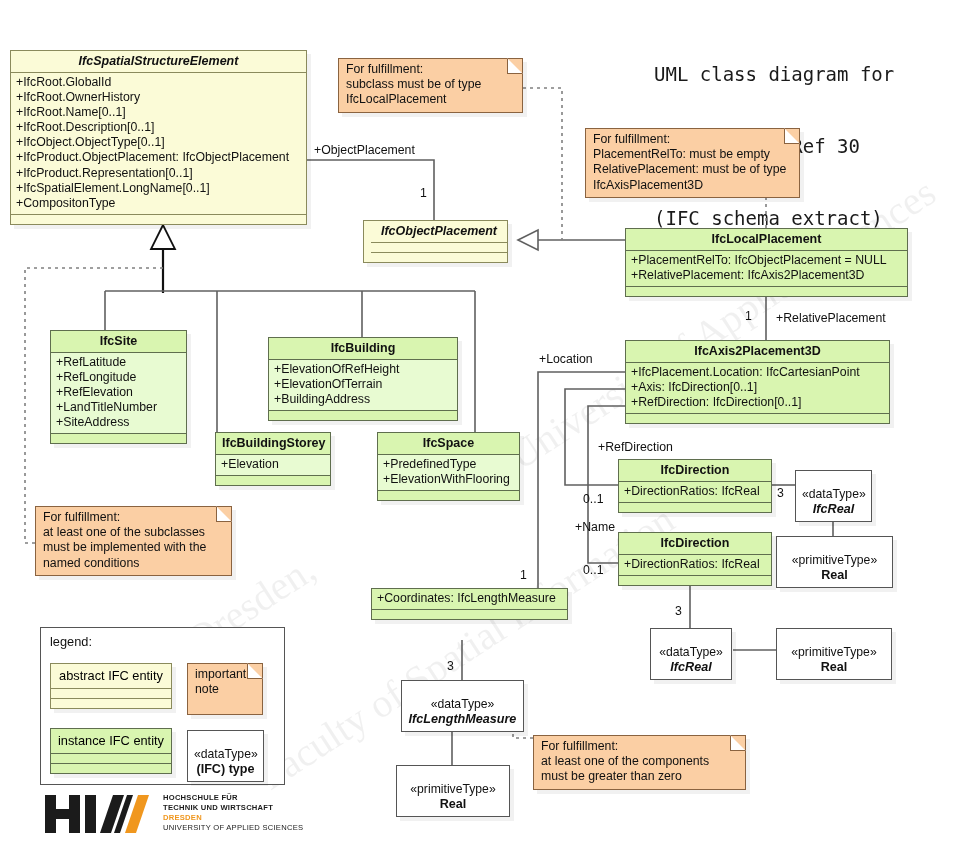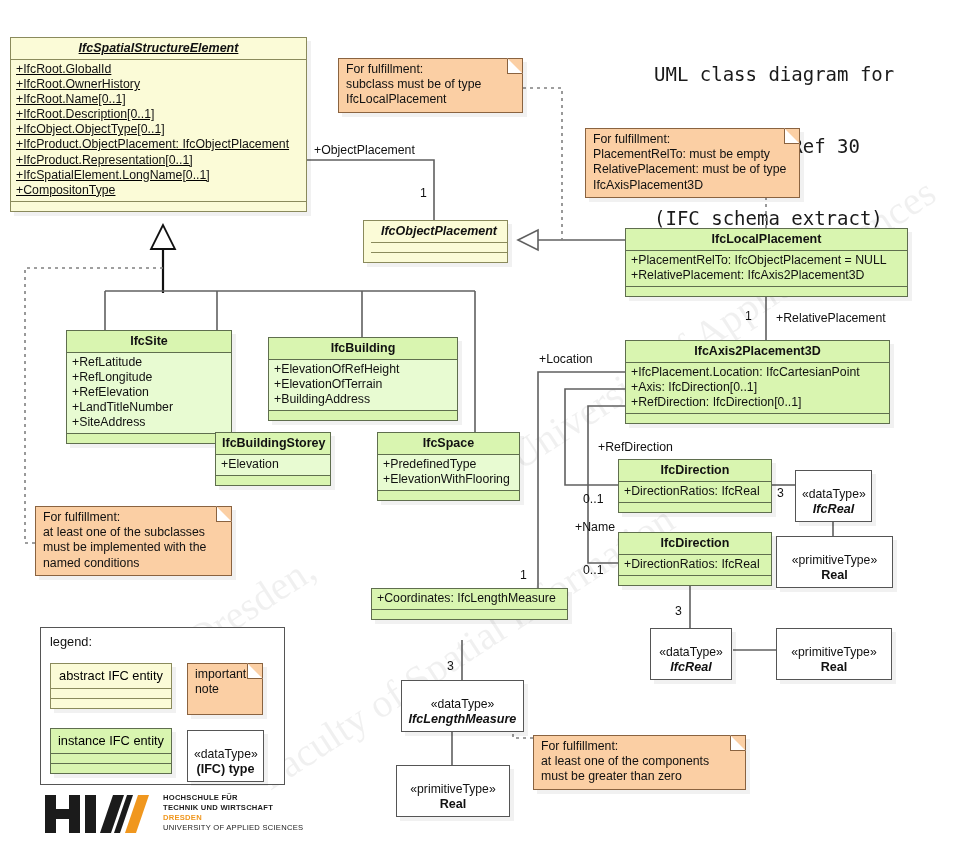--- a/index.html
+++ b/index.html
@@ -230,21 +230,21 @@
       <path d="M 523,88 L 562,88 L 562,240"></path>
 
       <path d="M 766,190 L 766,228"></path>
 
       <path d="M 35,543 L 25,543 L 25,268 L 163,268"></path>
 
       <path d="M 533,738 L 513,738 L 513,697 L 517,697"></path>
     </g>
   </svg>
 
-  <div class="uml yellow abstract" style="left:10px; top:37px; width:297px;text-decoration:underline;">
+  <div class="uml yellow abstract" style="left:10px; top:50px; width:297px;">
     <div class="hdr">IfcSpatialStructureElement</div>
     <div class="attrs">
       <div>+IfcRoot.GlobalId</div>
       <div>+IfcRoot.OwnerHistory</div>
       <div>+IfcRoot.Name[0..1]</div>
       <div>+IfcRoot.Description[0..1]</div>
       <div>+IfcObject.ObjectType[0..1]</div>
       <div>+IfcProduct.ObjectPlacement: IfcObjectPlacement</div>
       <div>+IfcProduct.Representation[0..1]</div>
       <div>+IfcSpatialElement.LongName[0..1]</div>
@@ -271,21 +271,21 @@
   <div class="uml green greenfull" style="left:625px; top:340px; width:265px;">
     <div class="hdr">IfcAxis2Placement3D</div>
     <div class="attrs">
       <div>+IfcPlacement.Location: IfcCartesianPoint</div>
       <div>+Axis: IfcDirection[0..1]</div>
       <div>+RefDirection: IfcDirection[0..1]</div>
     </div>
     <div class="ops"></div>
   </div>
 
-  <div class="uml green" style="left:66px; top:330px; width:166px;">
+  <div class="uml green" style="left:50px; top:330px; width:137px;">
     <div class="hdr">IfcSite</div>
     <div class="attrs">
       <div>+RefLatitude</div>
       <div>+RefLongitude</div>
       <div>+RefElevation</div>
       <div>+LandTitleNumber</div>
       <div>+SiteAddress</div>
     </div>
     <div class="ops"></div>
   </div>

